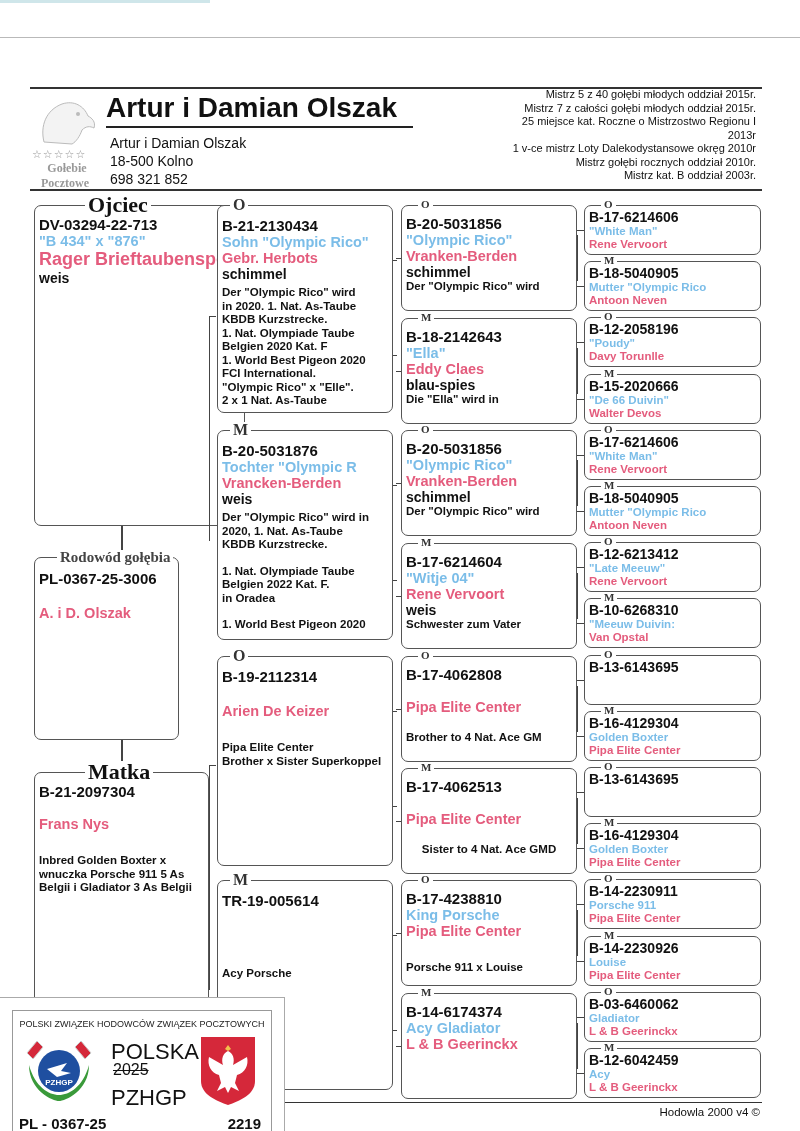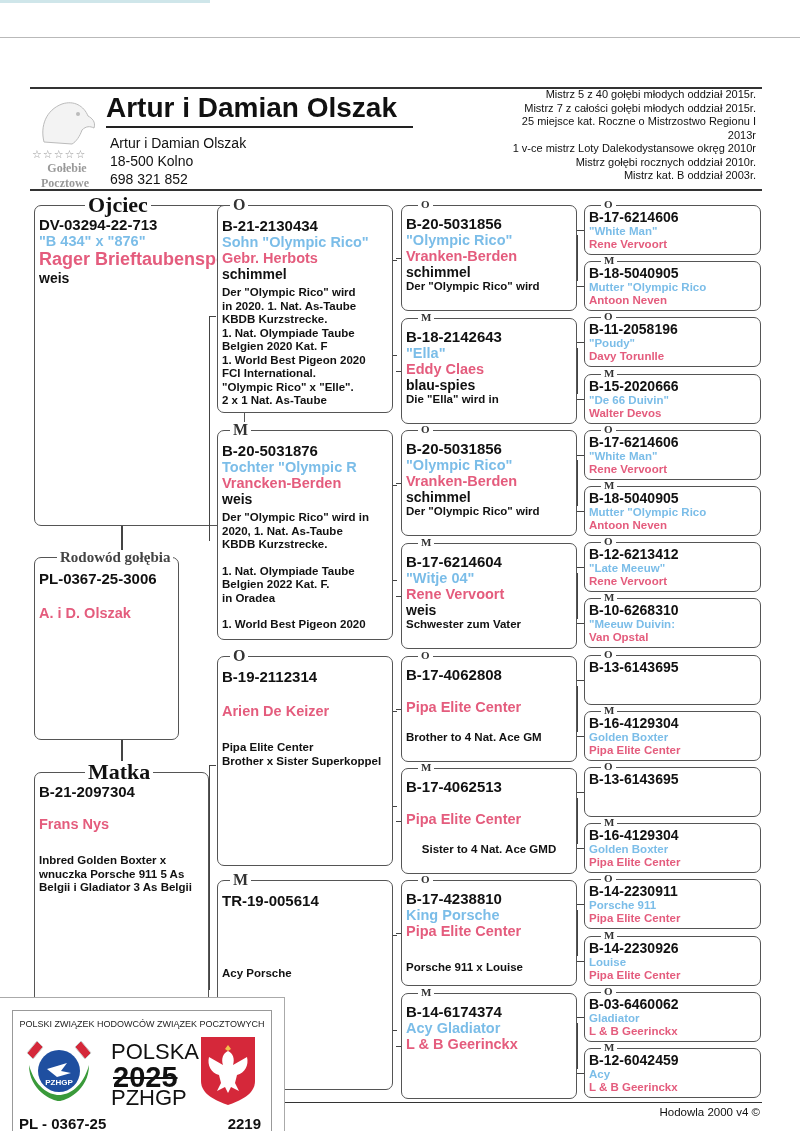--- a/index.html
+++ b/index.html
@@ -220,21 +220,21 @@
       <div class="br">Rene Vervoort</div>
     </div>
     <div class="box c3" style="left: 584px; top: 261px; width: 177px; height: 50px; padding: 3px 4px 0px;">
       <div class="lbl" style="left: 16px; top: -7px; font-size: 11px; font-weight: bold; color: rgb(51, 51, 51);">M</div>
       <div class="ring">B-18-5040905</div>
       <div class="nm">Mutter "Olympic Rico</div>
       <div class="br">Antoon Neven</div>
     </div>
     <div class="box c3" style="left: 584px; top: 317px; width: 177px; height: 50px; padding: 3px 4px 0px;">
       <div class="lbl" style="left: 16px; top: -7px; font-size: 11px; font-weight: bold; color: rgb(51, 51, 51);">O</div>
-      <div class="ring">B-11-2058196</div>
+      <div class="ring">B-12-2058196</div>
       <div class="nm">"Poudy"</div>
       <div class="br">Davy Torunlle</div>
     </div>
     <div class="box c3" style="left: 584px; top: 374px; width: 177px; height: 50px; padding: 3px 4px 0px;">
       <div class="lbl" style="left: 16px; top: -7px; font-size: 11px; font-weight: bold; color: rgb(51, 51, 51);">M</div>
       <div class="ring">B-15-2020666</div>
       <div class="nm">"De 66 Duivin"</div>
       <div class="br">Walter Devos</div>
     </div>
     <div class="box c3" style="left: 584px; top: 430px; width: 177px; height: 50px; padding: 3px 4px 0px;">
@@ -317,21 +317,21 @@
     <svg width="72" height="70" viewBox="0 0 72 70">
       <path d="M4 18 L14 6 L20 12 L10 24 Z" fill="#d5283a" stroke="#ccc" stroke-width="1"></path>
       <path d="M68 18 L58 6 L52 12 L62 24 Z" fill="#d5283a" stroke="#ccc" stroke-width="1"></path>
       <path d="M6 30 C6 56 30 66 36 66 C42 66 66 56 66 30 C60 52 46 60 36 60 C26 60 12 52 6 30 Z" fill="#3a9a3a"></path>
       <circle cx="36" cy="36" r="21" fill="#1f4fa0"></circle>
       <path d="M24 34 L44 28 L38 36 L48 38 L34 42 Z" fill="#fff"></path>
       <text x="36" y="50" font-size="8" fill="#fff" text-anchor="middle" font-family="Liberation Sans, sans-serif" font-weight="bold">PZHGP</text>
     </svg>
   </div>
   <div style="position:absolute;left:98px;top:28px;font-size:22px;color:#111;">POLSKA</div>
-  <div style="position:absolute;left:100px;top:50px;font-size:29px;font-weight:bold;color:#111;text-decoration:line-through;">2025</div>
+  <div style="position:absolute;left:100px;top:50px;font-size:16px;font-weight:normal;color:#111;text-decoration:line-through;">2025</div>
   <div style="position:absolute;left:98px;top:74px;font-size:22px;color:#111;">PZHGP</div>
   <div style="position:absolute;left:186px;top:24px;width:58px;height:70px;">
     <svg width="58" height="70" viewBox="0 0 58 70">
       <path d="M2 2 H56 V46 C56 60 40 66 29 70 C18 66 2 60 2 46 Z" fill="#d5283a"></path>
       <path d="M29 10 L32 14 L29 16 L26 14 Z" fill="#f2c14e"></path>
       <path d="M29 16 C24 18 22 24 24 30 L10 22 C8 30 12 38 20 40 L22 48 L18 56 L26 52 L29 58 L32 52 L40 56 L36 48 L38 40 C46 38 50 30 48 22 L34 30 C36 24 34 18 29 16 Z" fill="#fff"></path>
     </svg>
   </div>
   <div style="position:absolute;left:6px;top:104px;font-size:15px;font-weight:bold;color:#111;">PL - 0367-25</div>
   <div style="position:absolute;right:10px;top:104px;font-size:15px;font-weight:bold;color:#111;">2219</div>

